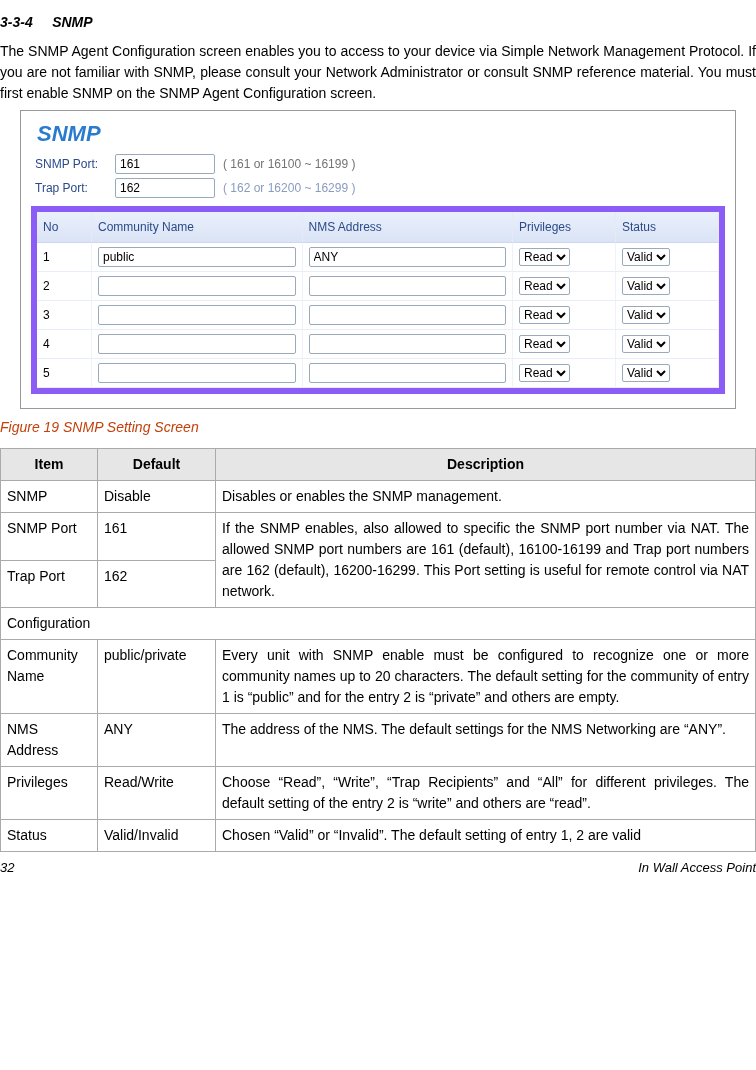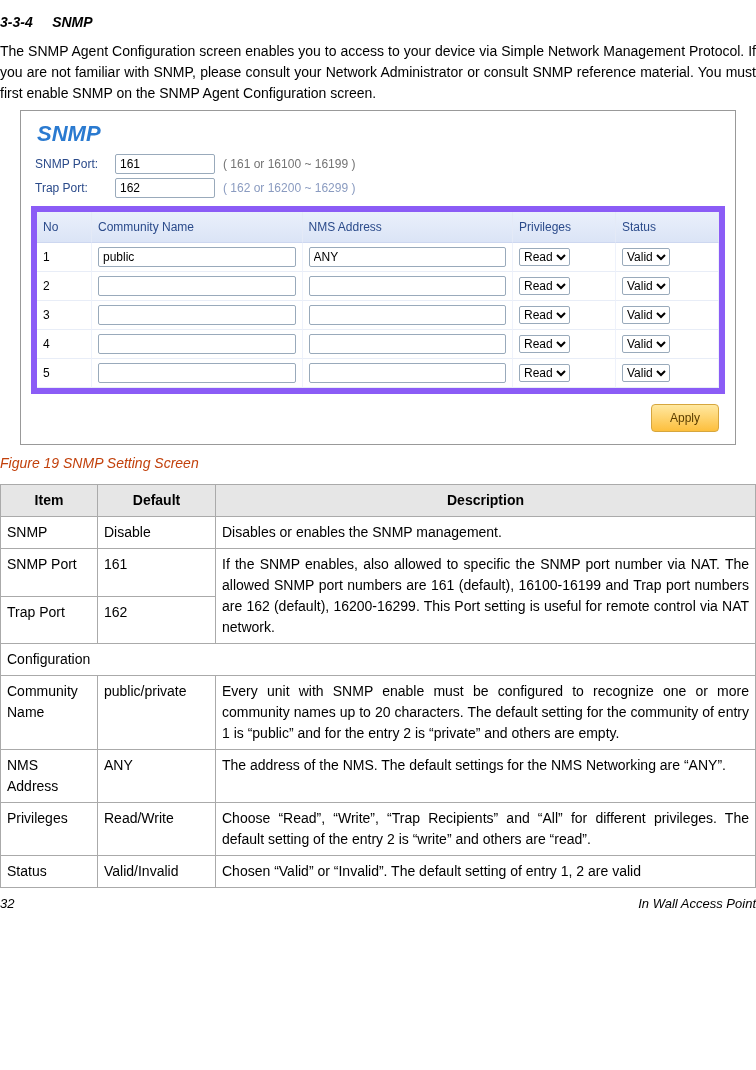--- a/index.html
+++ b/index.html
@@ -86,21 +86,20 @@
       </tr>
       <tr>
         <td>5</td>
         <td><input class="txt" value="" style=""></td>
         <td><input class="txt" value="" style=""></td>
         <td><select class="sel"><option>Read</option></select></td>
         <td><select class="sel"><option>Valid</option></select></td>
       </tr>
     </tbody>
       </table>
-    <div class="apply-row"><span class="btn">Apply</span></div>
   </div>
 </div>
 
 <div class="fig-cap">Figure 19 SNMP Setting Screen</div>
 
 <table class="doc">
   <tbody>
       <tr>
     <th style="width:84px">Item</th>
     <th style="width:105px">Default</th>

